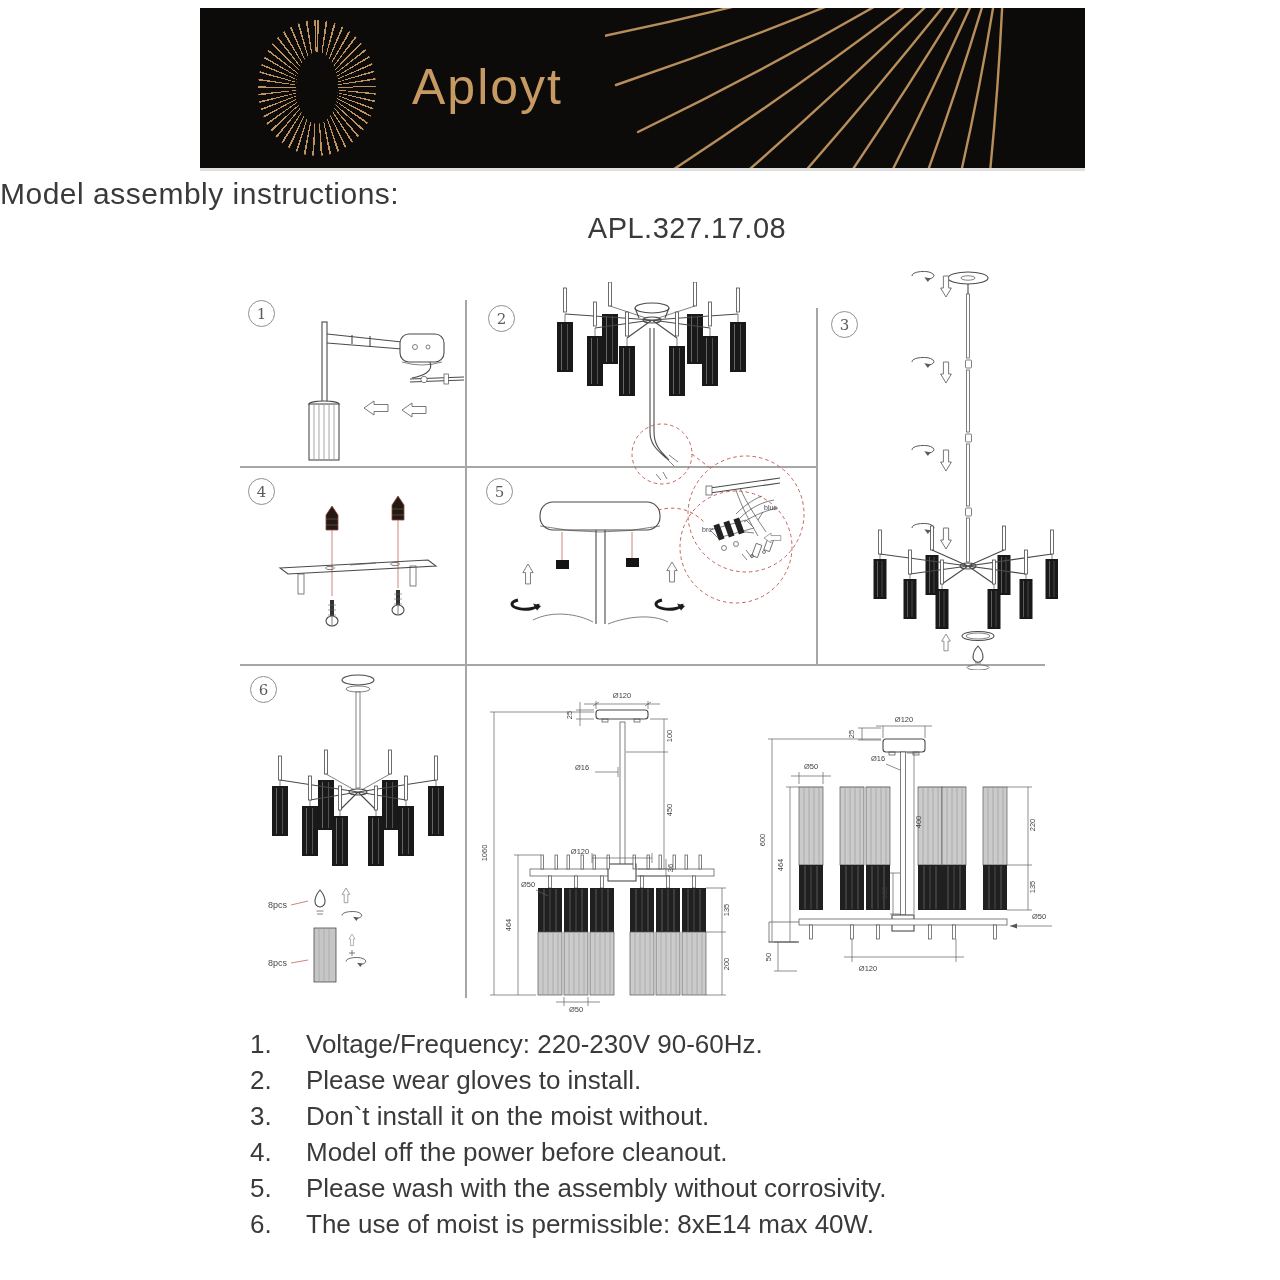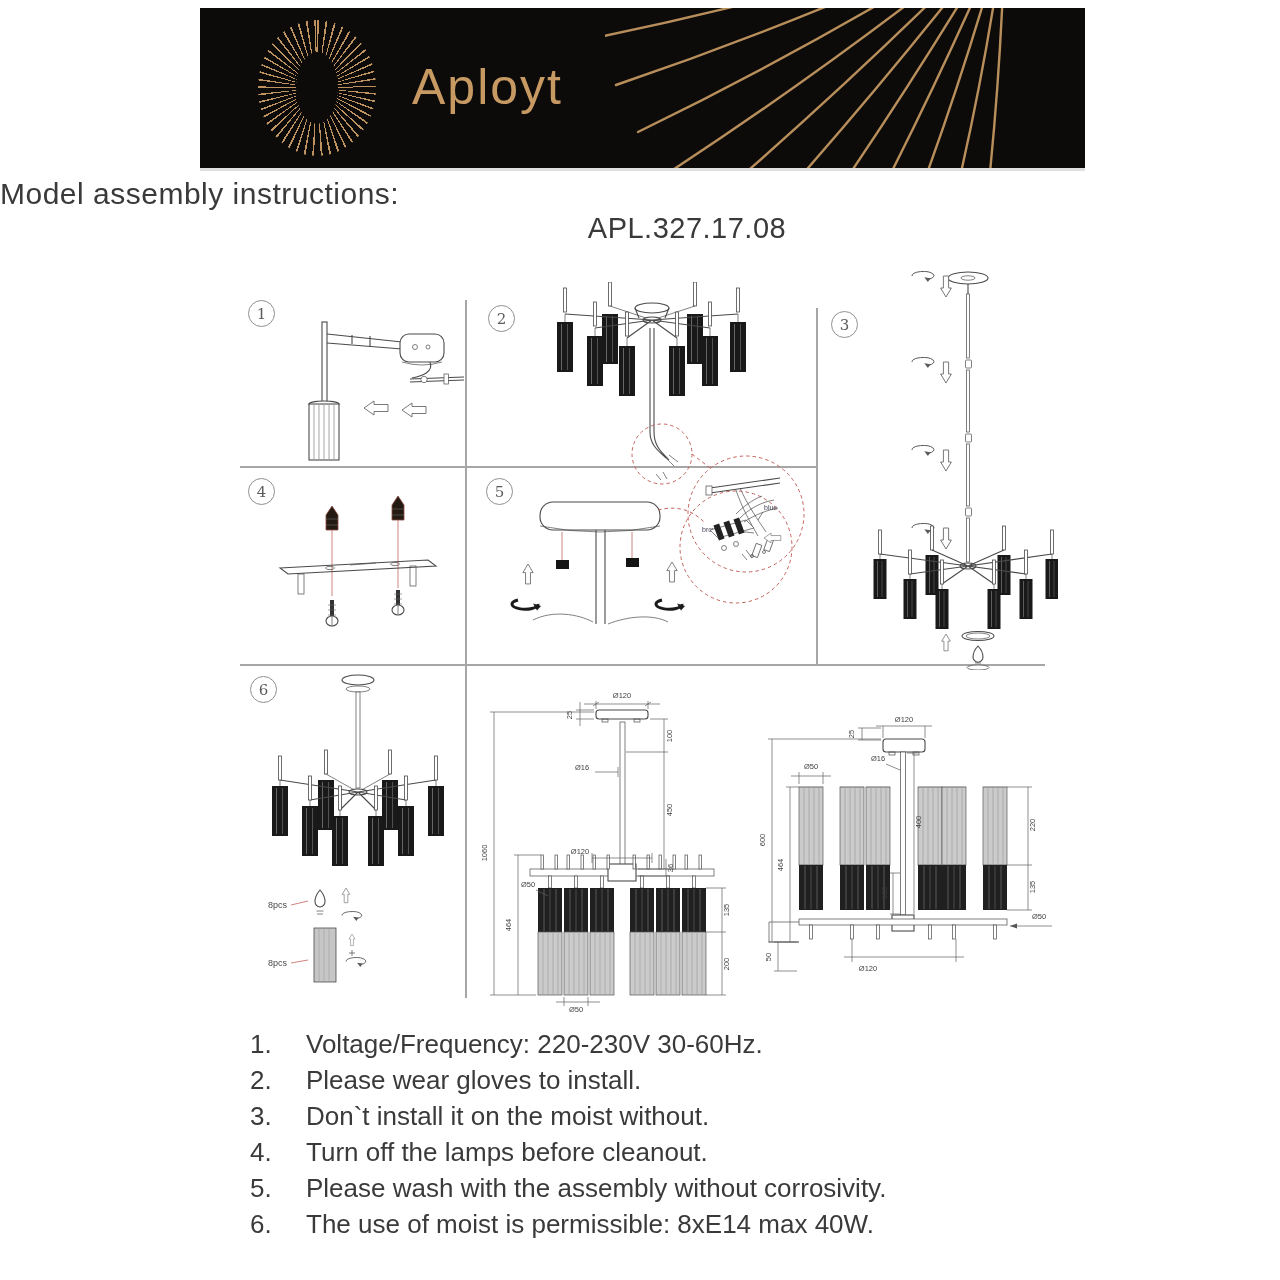--- a/index.html
+++ b/index.html
@@ -463,33 +463,33 @@
     <text transform="rotate(-90 145 203)" x="145" y="203" text-anchor="middle" class="dt">100</text>
     <path d="M110,249 V262 M214,249 V262 M110,262 V272 M214,262 V272 M102,267 H222" class="dim"></path>
     <text x="126" y="281" text-anchor="middle" class="dt">Ø120</text>
     <path d="M55,252 H32 M55,281 H32 M36,252 V281" class="dim"></path>
     <text transform="rotate(-90 29 267)" x="29" y="267" text-anchor="middle" class="dt">50</text>
   </svg>
 
   <div class="notes">
     <div class="note-row">
         <span class="note-num">1.</span>
-        <span class="note-txt">Voltage/Frequency: 220-230V 30-60Hz.</span>
+        <span class="note-txt">Voltage/Frequency: 220-230V 90-60Hz.</span>
       </div>
     <div class="note-row">
         <span class="note-num">2.</span>
         <span class="note-txt">Please wear gloves to install.</span>
       </div>
     <div class="note-row">
         <span class="note-num">3.</span>
         <span class="note-txt">Don`t install it on the moist without.</span>
       </div>
     <div class="note-row">
         <span class="note-num">4.</span>
-        <span class="note-txt">Turn off the lamps before cleanout.</span>
+        <span class="note-txt">Model off the power before cleanout.</span>
       </div>
     <div class="note-row">
         <span class="note-num">5.</span>
         <span class="note-txt">Please wash with the assembly without corrosivity.</span>
       </div>
     <div class="note-row">
         <span class="note-num">6.</span>
         <span class="note-txt">The use of moist is permissible: 8xE14 max 40W.</span>
       </div>
   </div>

